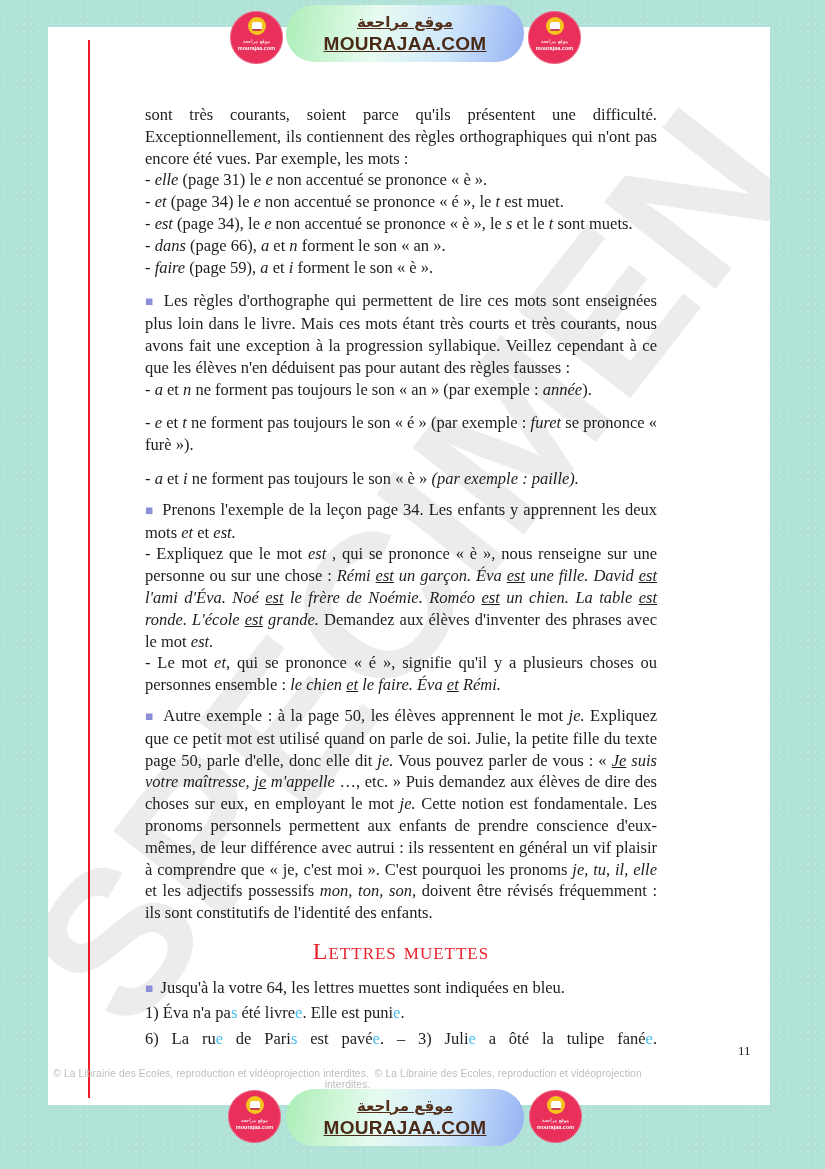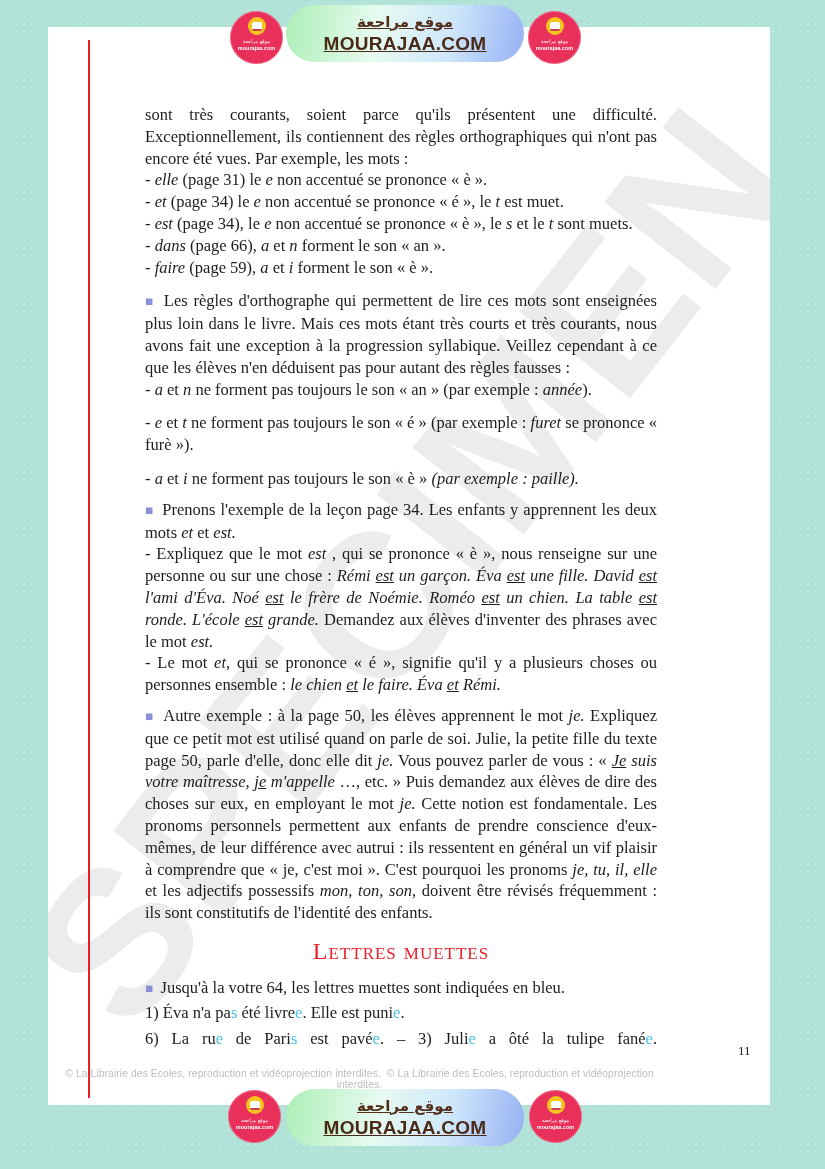--- a/index.html
+++ b/index.html
@@ -43,21 +43,21 @@
   }
   .run-i{font-style:italic;}
   .run-iu{font-style:italic;text-decoration:underline;}
   .run-b{color:#45c0ee;}
   .run-sq{color:#8a8fd8;font-size:13.5px;letter-spacing:2px;}
   
   .pagenum{
     position:absolute;left:690px;top:1016px;font-size:13px;color:#222;
   }
   .copyright{
-    position:absolute;left:16px;top:1041px;width:591px;text-align:center;
+    position:absolute;left:4px;top:1041px;width:591px;text-align:center;
     font-family:"Liberation Sans", sans-serif;font-size:10.3px;
     color:#bdbdbd;letter-spacing:0.1px;
   }
   
   .pill{
     position:absolute;left:286px;width:238px;height:57px;border-radius:29px;
     background:linear-gradient(100deg,#aceeb6 0%,#e7fbf0 38%,#cfe7fb 68%,#95b1f3 100%);
     display:flex;flex-direction:column;align-items:center;justify-content:center;
     z-index:5;
   }

